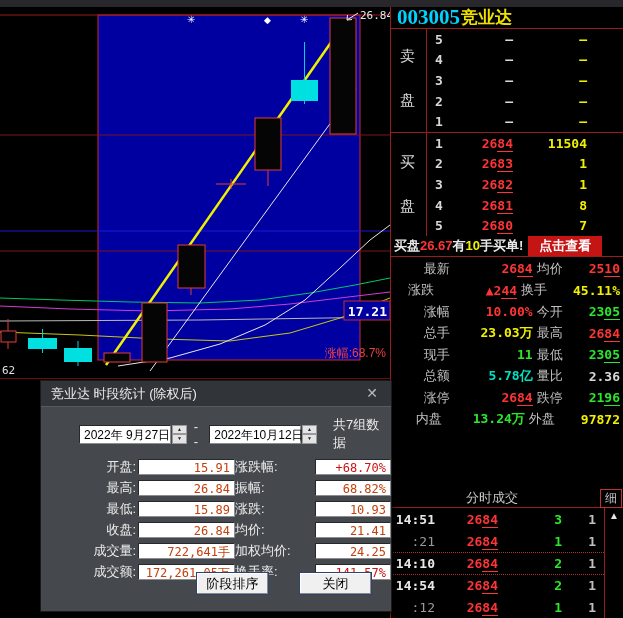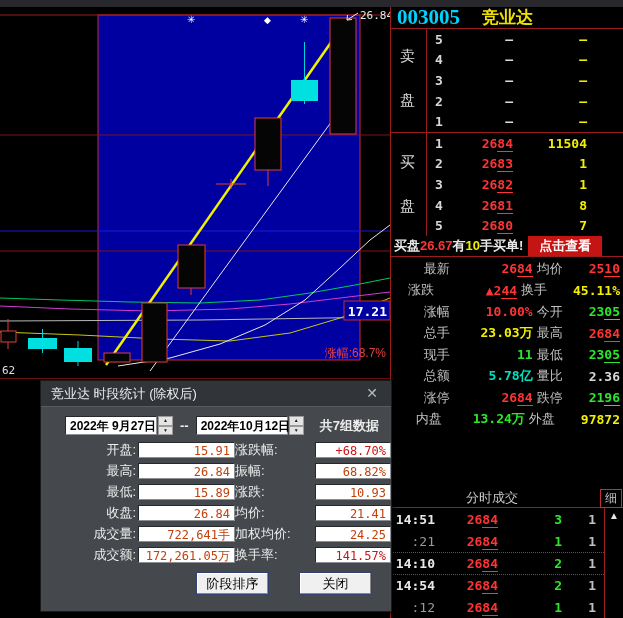--- a/index.html
+++ b/index.html
@@ -8,21 +8,21 @@
   .topbar{position:absolute;left:0;top:0;width:623px;height:7px;background:#28282c;}
   svg.chart{position:absolute;left:0;top:7px;width:390px;height:373px;display:block;}
 
   
   .quote{position:absolute;left:390px;top:7px;width:233px;height:611px;background:#000;
     border-left:1px solid #9b1c1c;box-sizing:border-box;}
   .q-header{position:absolute;left:0;top:0;width:100%;height:22px;border-bottom:1px solid #9b1c1c;
     box-sizing:border-box;white-space:nowrap;}
   .q-code{font-family:"Liberation Serif",serif;font-weight:bold;font-size:21px;color:#00d2ff;
     margin-left:6px;line-height:21px;display:inline-block;vertical-align:top;}
-  .q-name{font-size:17px;font-weight:bold;color:#f0e000;margin-left:22px;line-height:22px;
+  .q-name{font-size:17px;font-weight:bold;color:#f0e000;margin-left:1px;line-height:22px;
     display:inline-block;vertical-align:top;}
   .board{position:absolute;left:0;top:22px;width:100%;height:207px;}
   .board-vline{position:absolute;left:35px;top:0;width:1px;height:207px;background:#9b1c1c;}
   .board-hline{position:absolute;left:0;top:103px;width:100%;height:1px;background:#9b1c1c;}
   .side-label{position:absolute;left:9px;color:#d8d8d8;font-size:15px;}
   .half{position:absolute;left:36px;right:0;height:103px;display:flex;flex-direction:column;}
   .half.buy{top:104px;}
   .brow{flex:1;display:flex;align-items:center;font-size:13px;font-weight:bold;
     font-family:"DejaVu Sans Mono",monospace;}
   .lvl{width:14px;margin-left:8px;color:#d8d8d8;}
@@ -70,21 +70,21 @@
   .c-white{color:#d8d8d8;}
   .du{border-bottom:1px solid currentColor;}
 
   
   .dialog{position:absolute;left:40px;top:380px;width:352px;height:232px;background:#45494d;
     border:1px solid #191b1d;box-sizing:border-box;box-shadow:2px 2px 4px rgba(0,0,0,.6);}
   .dlg-title{position:relative;height:25px;background:#313539;border-bottom:1px solid #575b5f;
     color:#ececec;font-size:13px;line-height:25px;padding-left:10px;}
   .dlg-close{position:absolute;right:10px;top:0;width:18px;height:25px;text-align:center;
     color:#b4bcc0;font-size:14px;line-height:25px;cursor:pointer;}
-  .dlg-daterow{display:flex;align-items:center;margin:9px 0 4px 24px;font-size:13px;color:#ececec;font-weight:bold;}
+  .dlg-daterow{display:flex;align-items:center;margin:9px 0 4px 38px;font-size:13px;color:#ececec;}
   .datebox{width:92px;height:19px;background:#fff;color:#000;font-size:12px;line-height:19px;
     padding-left:4px;border:1px solid #8a8e92;border-top-color:#26292c;border-left-color:#26292c;
     box-sizing:border-box;white-space:nowrap;}
   .spinner{width:15px;height:19px;display:flex;flex-direction:column;margin-left:1px;}
   .spinner div{flex:1;background:#e4e4e4;border:1px solid #9a9a9a;font-size:5px;line-height:7px;
     text-align:center;color:#222;cursor:pointer;box-sizing:border-box;}
   .datesep{margin:0 7px;color:#ececec;}
   .groupcount{margin-left:16px;}
   .dlg-grid{margin-top:4px;}
   .frow{display:flex;align-items:center;height:21px;font-size:13px;color:#ececec;margin-left:36px;}

